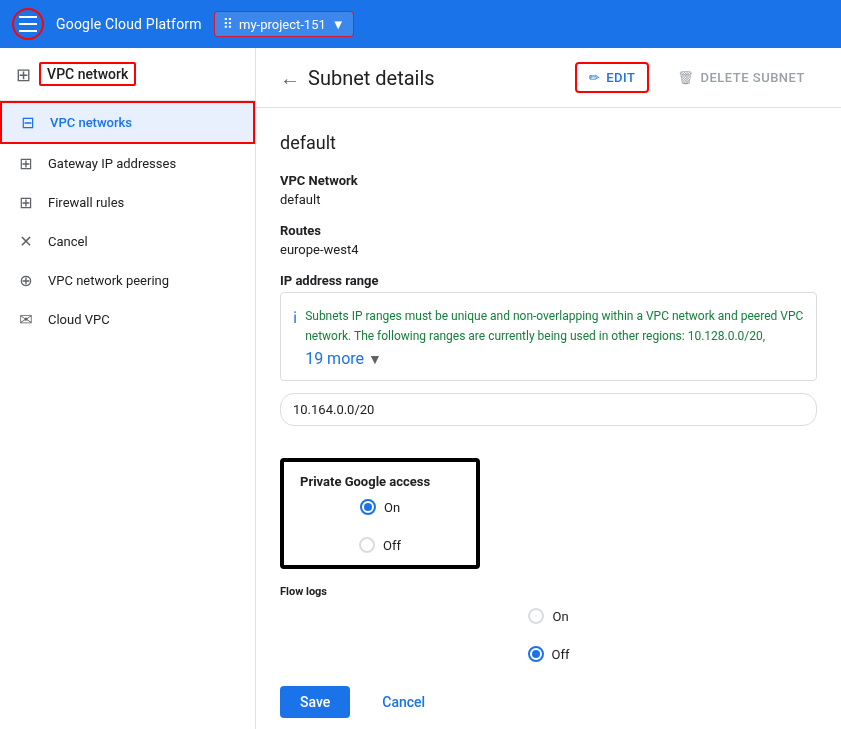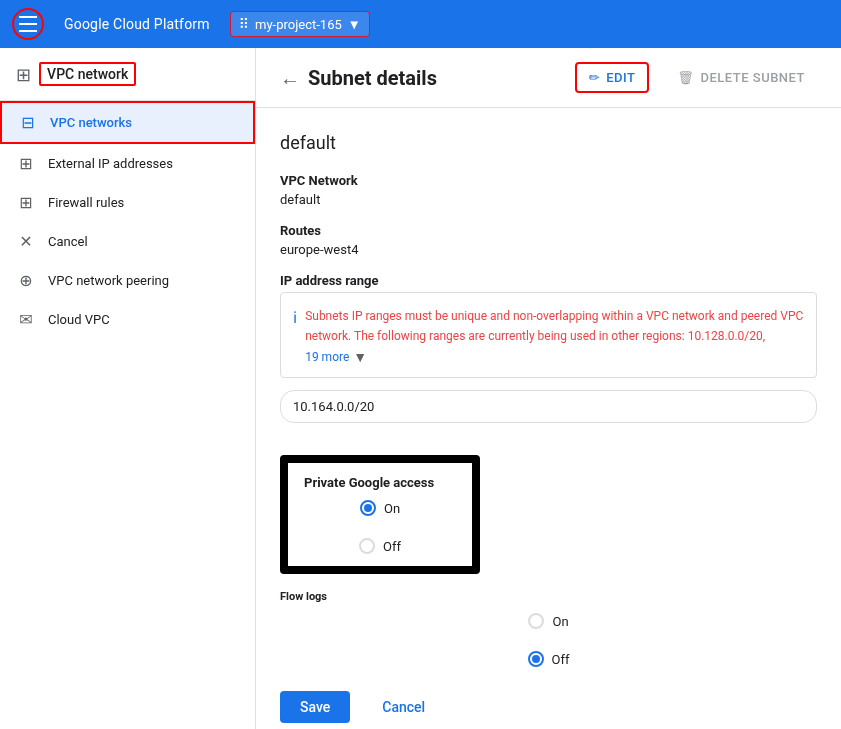--- a/index.html
+++ b/index.html
@@ -6,21 +6,21 @@
 
     body { background: #f5f5f5; height: 729px; width: 841px; overflow: hidden; }
 
     
     .top-bar {
       height: 48px;
       background: #1a73e8;
       display: flex;
       align-items: center;
       padding: 0 12px;
-      gap: 20px;
+      gap: 12px;
     }
     .top-bar-menu {
       width: 32px; height: 32px;
       display: flex; flex-direction: column; justify-content: center; align-items: center; gap: 5px;
       cursor: pointer; border-radius: 50%; flex-shrink: 0;
       border: 2px solid red;
     }
     .hamburger-line { width: 18px; height: 2px; background: white; }
     .top-bar-logo {
       color: white; font-size: 14px; font-weight: 400; white-space: nowrap; letter-spacing: 0.2px;
@@ -83,21 +83,21 @@
     }
 
     
     .content-header {
       display: flex; align-items: center; justify-content: space-between;
       padding: 14px 24px;
       border-bottom: 1px solid #e0e0e0;
     }
     .content-header-left { display: flex; align-items: center; gap: 8px; }
     .back-arrow { color: #5f6368; font-size: 20px; cursor: pointer; }
-    .content-title { font-size: 20px; color: #202124; font-weight: 700; }
+    .content-title { font-size: 20px; color: #202124; font-weight: 400; }
     .content-header-right { display: flex; align-items: center; gap: 16px; }
 
     .edit-btn {
       display: flex; align-items: center; gap: 6px;
       border: 2px solid red; border-radius: 4px;
       padding: 6px 12px; cursor: pointer; background: white;
       color: #1a73e8; font-size: 13px; font-weight: 500; letter-spacing: 0.5px;
     }
 
     .delete-btn {
@@ -117,35 +117,35 @@
     .field-value { font-size: 13px; color: #202124; }
 
     
     .info-box {
       border: 1px solid #dadce0; border-radius: 4px;
       padding: 12px; margin-bottom: 12px;
       display: flex; align-items: flex-start; gap: 8px;
       background: white;
     }
     .info-icon { color: #1a73e8; font-size: 16px; flex-shrink: 0; margin-top: 1px; }
-    .info-text { font-size: 12px; color: #ef4444; line-height: 1.5; flex: 1; margin-top: 30px; }
+    .info-text { font-size: 12px; color: #15803d; line-height: 1.5; flex: 1; margin-top: 30px; }
     .info-more { display: flex; align-items: center; gap: 4px; margin-top: 4px; }
-    .info-more-text { color: #1a73e8; font-size: 12px; cursor: pointer; }
+    .info-more-text { color: #1a73e8; font-size: 16px; cursor: pointer; }
     .dropdown-arrow { color: #5f6368; font-size: 14px; }
 
     
     .ip-input {
       border: 1px solid #dadce0; border-radius: 14px;
       padding: 8px 12px; font-size: 13px; color: #202124;
       width: 100%; margin-bottom: 16px;
     }
 
     
     .radio-group-box {
-      border: 8px solid #000000; border-radius: 4px;
+      border: 4px solid #000000; border-radius: 4px;
       padding: 12px 16px; margin-bottom: 16px;
       display: inline-block; min-width: 200px;
     }
     .radio-group-label { font-size: 13px; font-weight: 700; color: #202124; margin-bottom: 10px; }
     .radio-option { display: flex; align-items: center; gap: 8px; margin-bottom: 6px; cursor: pointer; justify-content: center; }
     .radio-option:last-child { margin-bottom: 0; margin-top: 22px; }
     .radio-circle {
       width: 16px; height: 16px; border-radius: 50%; flex-shrink: 0;
       border: 2px solid #dadce0; display: flex; align-items: center; justify-content: center;
     }
@@ -177,40 +177,40 @@
 
 <div class="top-bar">
   <div class="top-bar-menu">
     <div class="hamburger-line"></div>
     <div class="hamburger-line"></div>
     <div class="hamburger-line"></div>
   </div>
   <span class="top-bar-logo">Google Cloud Platform</span>
   <div class="top-bar-project">
     <span style="font-size:14px;">⠿</span>
-    <span>my-project-165</span>
+    <span>my-project-151</span>
     <span>▼</span>
   </div>
 </div>
 
 <div class="layout">
 
   <div class="sidebar">
     <div class="sidebar-header">
       <span class="sidebar-header-icon">⊞</span>
       <span class="sidebar-header-title">VPC network</span>
     </div>
 
     <div class="sidebar-item active">
       <span class="sidebar-item-icon">⊟</span>
       <span>VPC networks</span>
     </div>
     <div class="sidebar-item">
       <span class="sidebar-item-icon">⊞</span>
-      <span>External IP addresses</span>
+      <span>Gateway IP addresses</span>
     </div>
     <div class="sidebar-item">
       <span class="sidebar-item-icon">⊞</span>
       <span>Firewall rules</span>
     </div>
     <div class="sidebar-item">
       <span class="sidebar-item-icon">✕</span>
       <span>Cancel</span>
     </div>
     <div class="sidebar-item">

